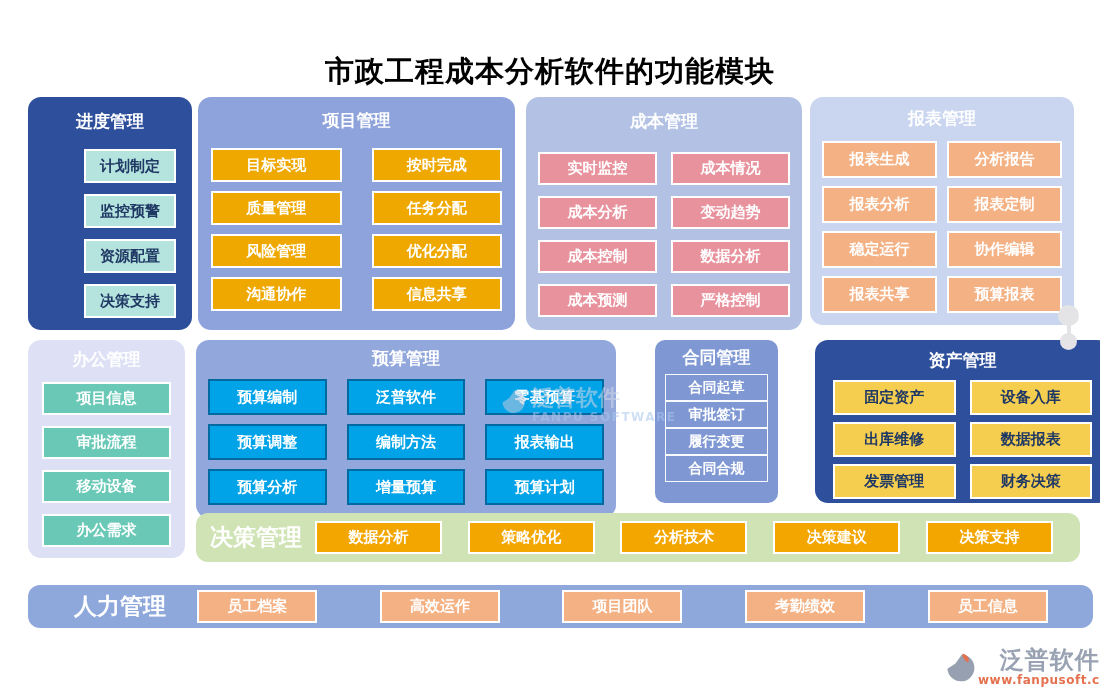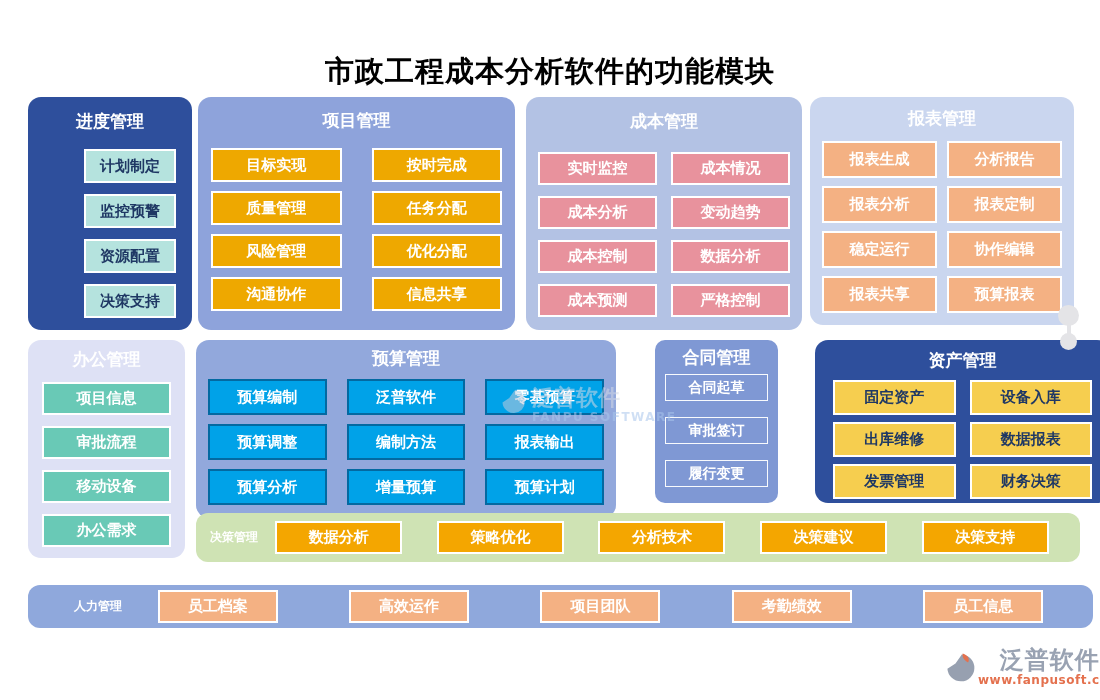--- a/index.html
+++ b/index.html
@@ -54,31 +54,31 @@
   #panel-office .grid{top:42px;left:14px;right:14px;grid-template-columns:1fr;row-gap:11px;}
   #panel-office .btn{height:33px;}
 
   #panel-budget{left:196px;top:340px;width:420px;height:178px;background:#92A8DC;}
   #panel-budget .panel-title{top:7px;}
   #panel-budget .grid{top:39px;left:12px;right:12px;grid-template-columns:1fr 1fr 1fr;column-gap:20px;row-gap:9px;}
   #panel-budget .btn{height:36px;}
 
   #panel-contract{left:655px;top:340px;width:123px;height:163px;background:#7F98D4;border-radius:10px;}
   #panel-contract .panel-title{top:6px;}
-  #panel-contract .grid{top:34px;left:10px;right:10px;grid-template-columns:1fr;row-gap:16px;}
+  #panel-contract .grid{top:34px;left:10px;right:10px;grid-template-columns:1fr;row-gap:0;}
   #panel-contract .btn{height:27px;}
 
   #panel-asset{left:815px;top:340px;width:295px;height:163px;background:#2E4F9C;}
   #panel-asset .panel-title{top:9px;}
   #panel-asset .grid{top:40px;left:18px;right:18px;grid-template-columns:1fr 1fr;column-gap:14px;row-gap:7px;}
   #panel-asset .btn{height:35px;}
 
   
   .bar{position:absolute;border-radius:12px;display:flex;align-items:center;box-sizing:border-box;}
-  .bar-label{color:#fff;font-weight:bold;font-size:12px;white-space:nowrap;}
+  .bar-label{color:#fff;font-weight:bold;font-size:23px;white-space:nowrap;}
   .bar-items{flex:1;display:flex;justify-content:space-around;align-items:center;}
   #bar-decision{left:196px;top:513px;width:884px;height:49px;background:#CFE3B4;padding:0 14px;}
   #bar-decision .btn{width:127px;height:33px;}
   #bar-hr{left:28px;top:585px;width:1065px;height:43px;background:#8FA8DC;padding:0 14px 0 46px;}
   #bar-hr .btn{width:120px;height:33px;}
 
   
   .pin{position:absolute;left:1058px;top:305px;width:22px;height:44px;z-index:5;}
   .pin .c1{position:absolute;left:0;top:0;width:21px;height:21px;border-radius:50%;background:#E4E4E7;}
   .pin .stem{position:absolute;left:8.5px;top:14px;width:4px;height:18px;background:#E4E4E7;}

